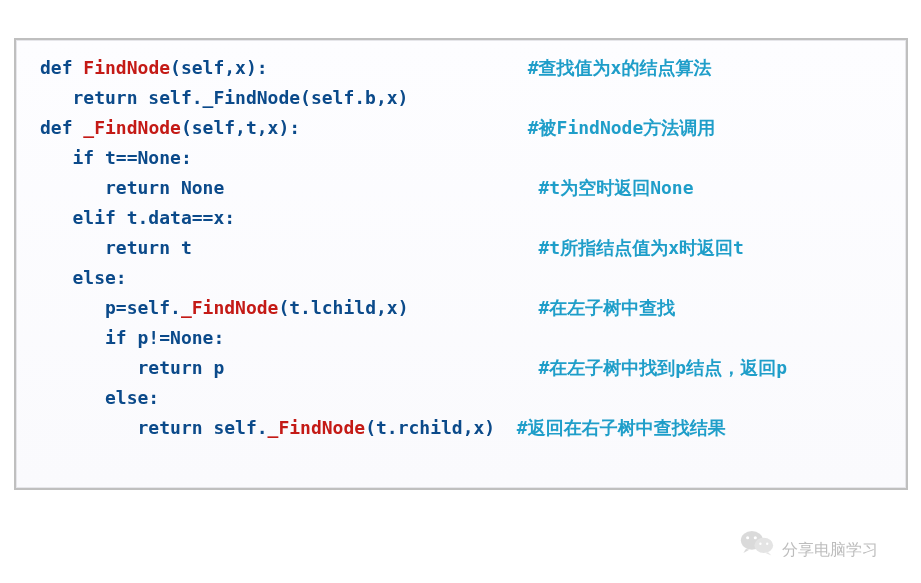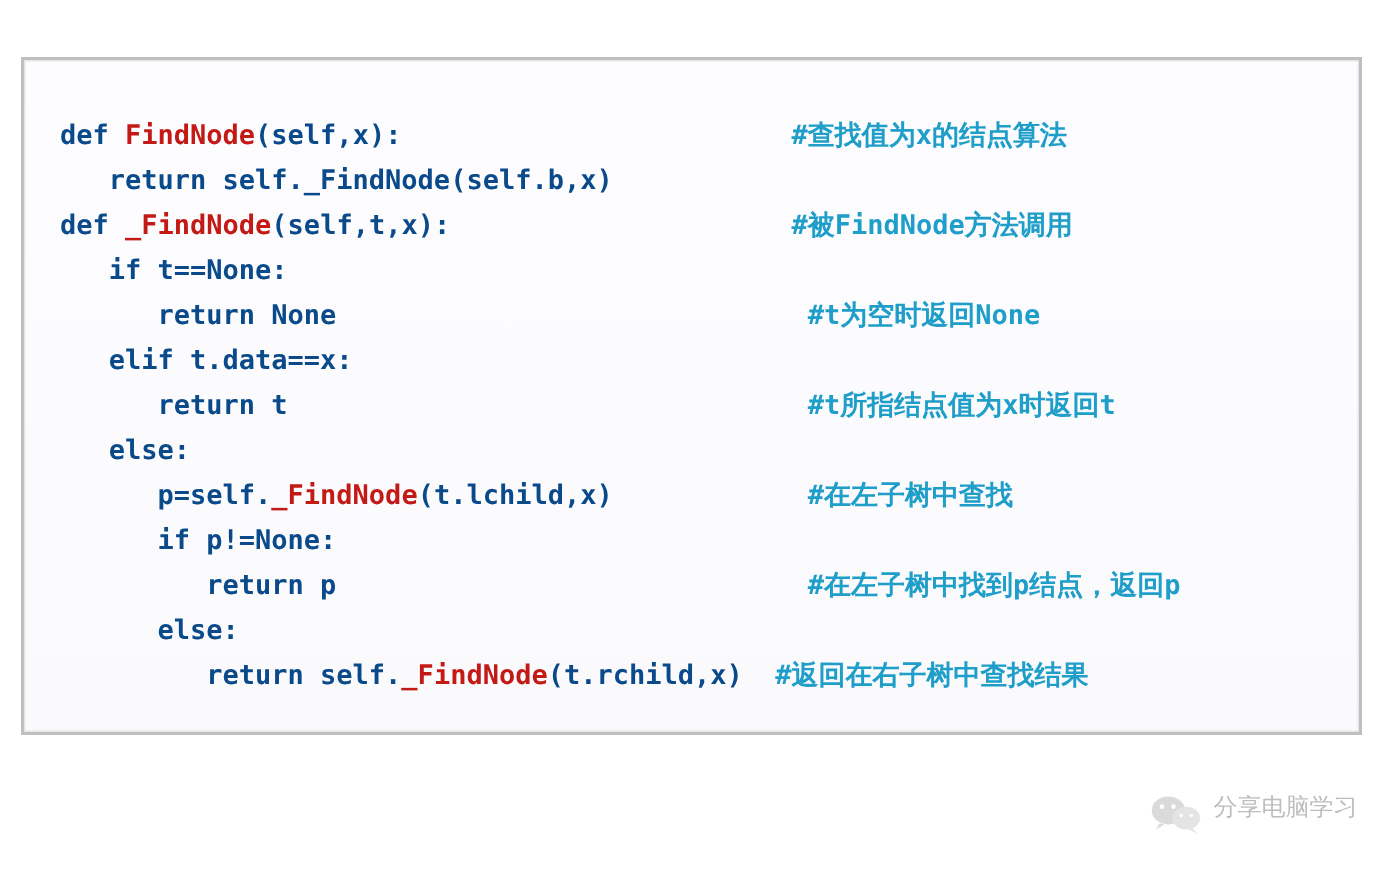--- a/index.html
+++ b/index.html
@@ -13,40 +13,40 @@
   }
   .code-box {
     position: absolute;
     left: 14px;
     top: 38px;
     width: 894px;
     height: 452px;
     border: 2px solid #bfbfbf;
     background: linear-gradient(to bottom, #fdfdff 0%, #fafafd 100%);
     box-shadow: inset 0 0 0 1px #e6e6ea;
-    padding: 36px 18px 24px 24px;
+    padding: 13px 18px 24px 24px;
   }
   .line {
     font-size: 18px;
     line-height: 30px;
     white-space: pre;
     color: #0b4a8a;
     font-weight: bold;
   }
   .kw   { color: #0b4a8a; font-weight: bold; }
   .fn   { color: #c41a16; font-weight: bold; }
   .cm   { color: #1f9ec9; font-weight: bold; }
   .txt  { color: #0b4a8a; font-weight: bold; }
 
   .watermark {
     position: absolute;
-    right: 16px;
+    right: 43px;
     bottom: 22px;
     display: flex;
-    align-items: flex-start;
+    align-items: flex-end;
     gap: 8px;
     opacity: 0.55;
   }
   .watermark svg { width: 34px; height: 28px; }
   .watermark-text {
     color: #888;
     font-family: "Microsoft YaHei", sans-serif;
     font-size: 16px;
     font-weight: 500;
   }

